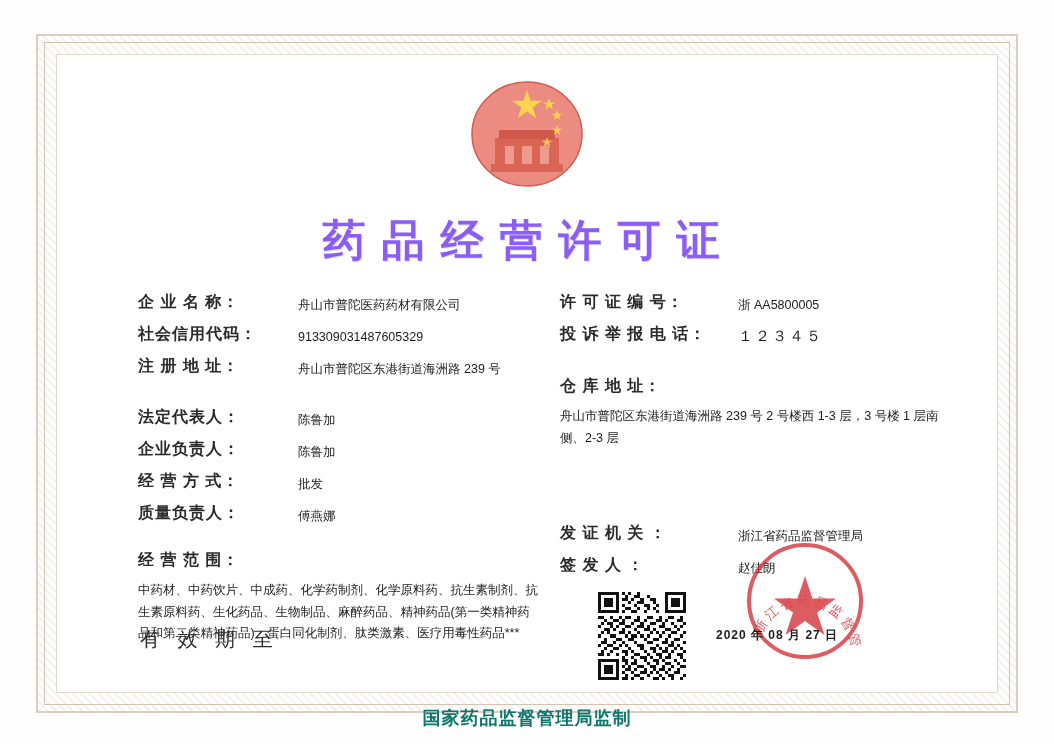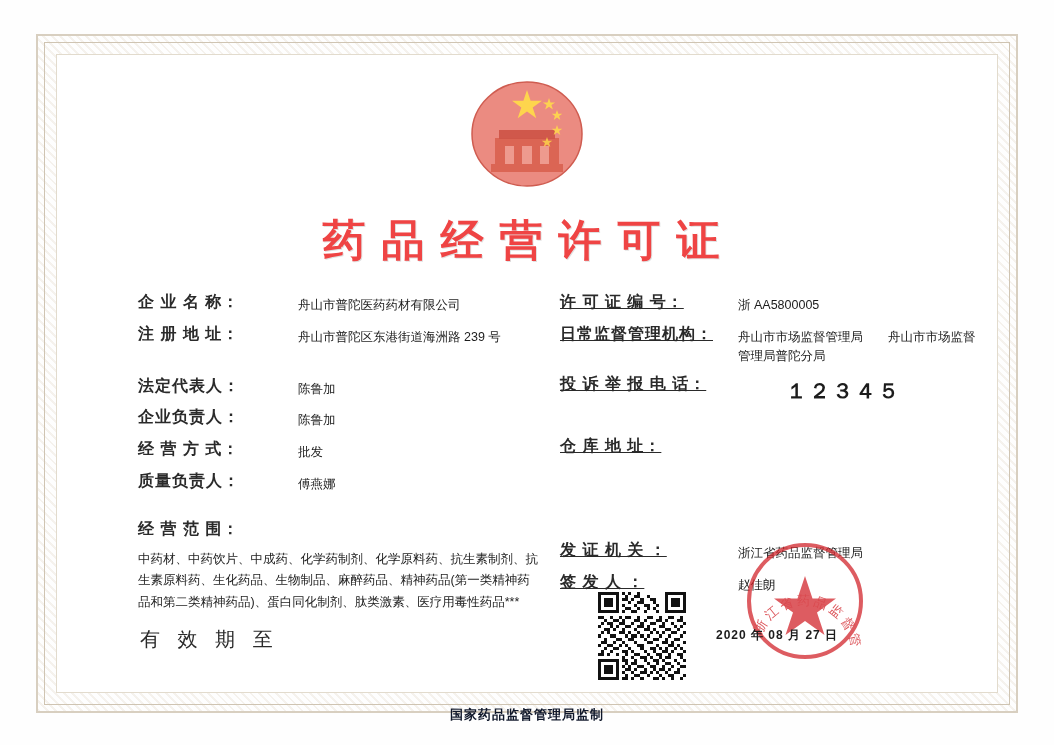--- a/index.html
+++ b/index.html
@@ -67,21 +67,21 @@
     position: absolute;
     left: 0;
     right: 12px;
     top: 212px;
     text-align: center;
     font-family: "DejaVu Serif", serif;
     font-size: 43px;
     letter-spacing: 16px;
     text-indent: 16px;
     font-weight: bold;
-    color: #ef4444;
+    color: #8b5cf6;
     text-shadow: 1px 1px 0 rgba(0,0,0,0.12);
   }
 
   
   .col-left {
     position: absolute;
     left: 138px;
     top: 292px;
     width: 410px;
   }
@@ -99,35 +99,34 @@
   }
   .field-label {
     font-size: 16px;
     font-weight: bold;
     color: #2a2a2a;
     white-space: nowrap;
     letter-spacing: 1px;
     flex: 0 0 auto;
   }
   .lbl-w-left { width: 160px; }
-  .lbl-w-right { width: 178px; text-decoration: underline; }
+  .lbl-w-right { width: 178px; }
 
   .field-value {
     font-size: 12.5px;
     color: #1c1c1c;
     padding-top: 4px;
     line-height: 1.5;
     word-break: break-all;
   }
   .field-value.big {
-    font-size: 21px;
-    font-weight: bold;
+    font-size: 15px;
+    font-weight: normal;
     letter-spacing: 2px;
     padding-top: 1px;
-    margin-left: 48px;
   }
   .spacer-16 { height: 16px; }
   .spacer-20 { height: 20px; }
 
   
   .scope-text {
     margin-top: 8px;
     font-size: 12.5px;
     line-height: 1.72;
     color: #1c1c1c;
@@ -197,23 +196,23 @@
     pointer-events: none;
   }
 
   
   .footer {
     position: absolute;
     left: 0;
     right: 0;
     top: 706px;
     text-align: center;
-    font-size: 13px;
+    font-size: 18px;
     font-weight: bold;
-    color: #0f172a;
+    color: #0f766e;
     letter-spacing: 1px;
   }
 </style>
 </head>
 <body>
 
 <div class="certificate">
 
   <div class="frame-outer"></div>
   <div class="frame-mid"></div>
@@ -241,20 +240,24 @@
 
   <div class="doc-title">药品经营许可证</div>
 
   <div class="col-left">
 
     <div class="field-row">
       <div class="field-label lbl-w-left">企 业 名 称：</div>
       <div class="field-value">舟山市普陀医药药材有限公司</div>
     </div>
 
+    <div class="field-row">
+      <div class="field-label lbl-w-left">社会信用代码：</div>
+      <div class="field-value">913309031487605329</div>
+    </div>
 
     <div class="field-row">
       <div class="field-label lbl-w-left">注 册 地 址：</div>
       <div class="field-value">舟山市普陀区东港街道海洲路 239 号</div>
     </div>
 
     <div class="spacer-20"></div>
 
     <div class="field-row">
       <div class="field-label lbl-w-left">法定代表人：</div>
@@ -284,35 +287,32 @@
     <div class="scope-text">中药材、中药饮片、中成药、化学药制剂、化学原料药、抗生素制剂、抗生素原料药、生化药品、生物制品、麻醉药品、精神药品(第一类精神药品和第二类精神药品)、蛋白同化制剂、肽类激素、医疗用毒性药品***</div>
   </div>
 
   <div class="col-right">
 
     <div class="field-row">
       <div class="field-label lbl-w-right">许 可 证 编 号：</div>
       <div class="field-value">浙 AA5800005</div>
     </div>
 
-    <div class="field-row">
-      <div class="field-label lbl-w-right">日常监督管理机构：</div>
-      <div class="field-value">舟山市市场监督管理局　　舟山市市场监督管理局普陀分局</div>
-    </div>
 
     <div class="field-row">
       <div class="field-label lbl-w-right">投 诉 举 报 电 话：</div>
       <div class="field-value big">１２３４５</div>
     </div>
 
     <div class="spacer-20"></div>
 
     <div class="field-row">
       <div class="field-label lbl-w-right">仓 库 地 址：</div>
     </div>
+    <div class="warehouse-text">舟山市普陀区东港街道海洲路 239 号 2 号楼西 1-3 层，3 号楼 1 层南侧、2-3 层</div>
 
     <div style="height:74px"></div>
 
     <div class="field-row">
       <div class="field-label lbl-w-right">发 证 机 关 ：</div>
       <div class="field-value">浙江省药品监督管理局</div>
     </div>
 
     <div class="field-row">
       <div class="field-label lbl-w-right">签 发 人 ：</div>

